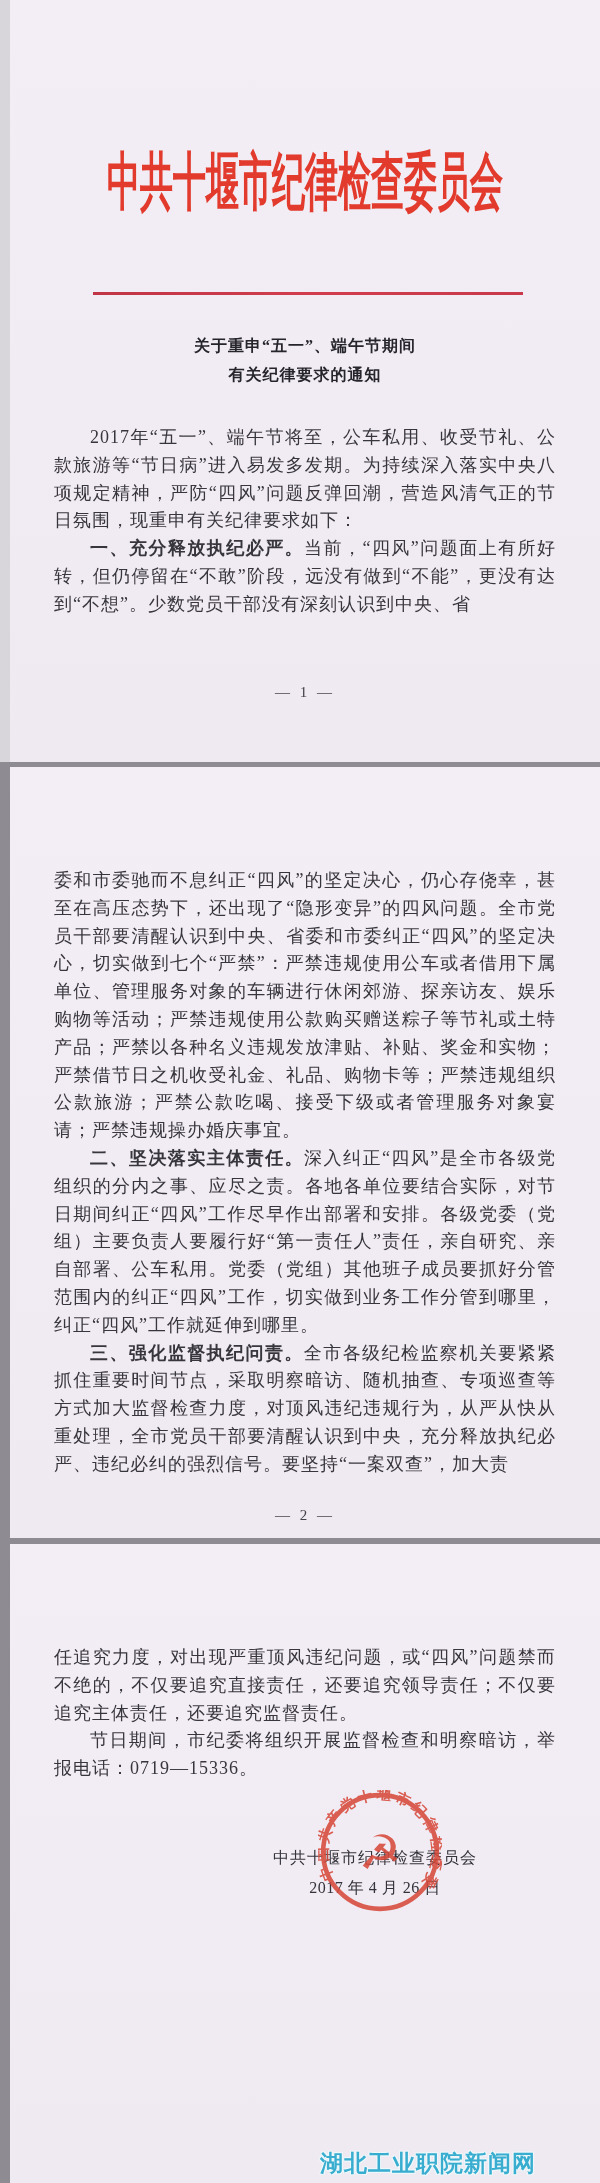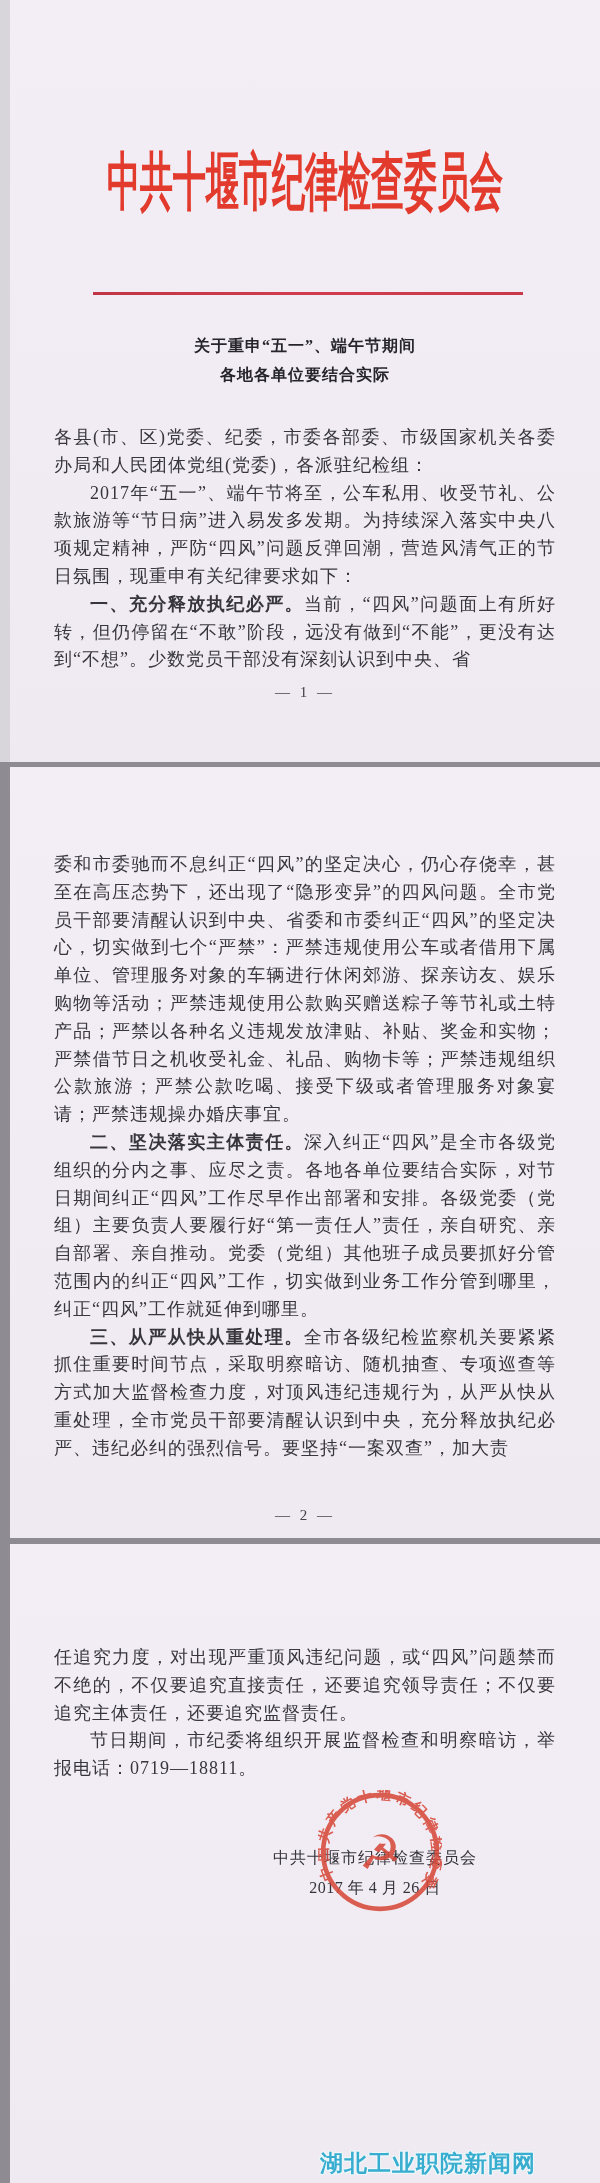--- a/index.html
+++ b/index.html
@@ -37,21 +37,21 @@
     position:absolute;top:331px;left:0;width:100%;
     text-align:center;font-weight:bold;font-size:16px;line-height:29px;
     letter-spacing:1px;color:#26252b;
   }
   .body-block{
     position:absolute;left:44px;width:502px;
     font-size:18px;line-height:27.8px;letter-spacing:1px;
     text-align:justify;
   }
   .page1 .body-block{top:424px;}
-  .page2 .body-block{top:84px;}
+  .page2 .body-block{top:100px;}
   .page3 .body-block{top:100px;}
   .para{margin:0;text-align:justify;}
   .para.indent{text-indent:2em;}
   .lead{font-family:"Liberation Sans","DejaVu Sans",sans-serif;font-weight:700;}
   .pageno{
     position:absolute;left:0;width:100%;text-align:center;
     font-size:15px;letter-spacing:3px;color:#44424a;
   }
   .page1 .pageno{top:684px;}
   .page2 .pageno{top:740px;}
@@ -81,43 +81,42 @@
 
 <div class="stage">
 
   <div class="edge-strip"></div>
 
   <div class="page page1">
     <div class="org-title">中共十堰市纪律检查委员会</div>
     <div class="red-line"></div>
     <div class="doc-title">
       <div>关于重申“五一”、端午节期间</div>
-      <div>各地各单位要结合实际</div>
+      <div>有关纪律要求的通知</div>
     </div>
     <div class="body-block">
-        <p class="para"><b class="lead"></b><span>各县(市、区)党委、纪委，市委各部委、市级国家机关各委办局和人民团体党组(党委)，各派驻纪检组：</span></p>
         <p class="para indent"><b class="lead"></b><span>2017年“五一”、端午节将至，公车私用、收受节礼、公款旅游等“节日病”进入易发多发期。为持续深入落实中央八项规定精神，严防“四风”问题反弹回潮，营造风清气正的节日氛围，现重申有关纪律要求如下：</span></p>
         <p class="para indent"><b class="lead">一、充分释放执纪必严。</b><span>当前，“四风”问题面上有所好转，但仍停留在“不敢”阶段，远没有做到“不能”，更没有达到“不想”。少数党员干部没有深刻认识到中央、省</span></p>
       </div>
     <div class="pageno">— 1 —</div>
   </div>
 
   <div class="page page2">
     <div class="body-block">
         <p class="para"><b class="lead"></b><span>委和市委驰而不息纠正“四风”的坚定决心，仍心存侥幸，甚至在高压态势下，还出现了“隐形变异”的四风问题。全市党员干部要清醒认识到中央、省委和市委纠正“四风”的坚定决心，切实做到七个“严禁”：严禁违规使用公车或者借用下属单位、管理服务对象的车辆进行休闲郊游、探亲访友、娱乐购物等活动；严禁违规使用公款购买赠送粽子等节礼或土特产品；严禁以各种名义违规发放津贴、补贴、奖金和实物；严禁借节日之机收受礼金、礼品、购物卡等；严禁违规组织公款旅游；严禁公款吃喝、接受下级或者管理服务对象宴请；严禁违规操办婚庆事宜。</span></p>
-        <p class="para indent"><b class="lead">二、坚决落实主体责任。</b><span>深入纠正“四风”是全市各级党组织的分内之事、应尽之责。各地各单位要结合实际，对节日期间纠正“四风”工作尽早作出部署和安排。各级党委（党组）主要负责人要履行好“第一责任人”责任，亲自研究、亲自部署、亲自推动。党委（党组）其他班子成员要抓好分管范围内的纠正“四风”工作，切实做到业务工作分管到哪里，纠正“四风”工作就延伸到哪里。</span></p>
-        <p class="para indent"><b class="lead">三、从严从快从重处理。</b><span>全市各级纪检监察机关要紧紧抓住重要时间节点，采取明察暗访、随机抽查、专项巡查等方式加大监督检查力度，对顶风违纪违规行为，从严从快从重处理，全市党员干部要清醒认识到中央，充分释放执纪必严、违纪必纠的强烈信号。要坚持“一案双查”，加大责</span></p>
+        <p class="para indent"><b class="lead">二、坚决落实主体责任。</b><span>深入纠正“四风”是全市各级党组织的分内之事、应尽之责。各地各单位要结合实际，对节日期间纠正“四风”工作尽早作出部署和安排。各级党委（党组）主要负责人要履行好“第一责任人”责任，亲自研究、亲自部署、公车私用。党委（党组）其他班子成员要抓好分管范围内的纠正“四风”工作，切实做到业务工作分管到哪里，纠正“四风”工作就延伸到哪里。</span></p>
+        <p class="para indent"><b class="lead">三、强化监督执纪问责。</b><span>全市各级纪检监察机关要紧紧抓住重要时间节点，采取明察暗访、随机抽查、专项巡查等方式加大监督检查力度，对顶风违纪违规行为，从严从快从重处理，全市党员干部要清醒认识到中央，充分释放执纪必严、违纪必纠的强烈信号。要坚持“一案双查”，加大责</span></p>
       </div>
     <div class="pageno">— 2 —</div>
   </div>
 
   <div class="page page3">
     <div class="body-block">
         <p class="para"><b class="lead"></b><span>任追究力度，对出现严重顶风违纪问题，或“四风”问题禁而不绝的，不仅要追究直接责任，还要追究领导责任；不仅要追究主体责任，还要追究监督责任。</span></p>
-        <p class="para indent"><b class="lead"></b><span>节日期间，市纪委将组织开展监督检查和明察暗访，举报电话：0719—18811。</span></p>
+        <p class="para indent"><b class="lead"></b><span>节日期间，市纪委将组织开展监督检查和明察暗访，举报电话：0719—15336。</span></p>
       </div>
     <div class="signature-block">
       <div>中共十堰市纪律检查委员会</div>
       <div class="signature-date">2017 年 4 月 26 日</div>
     </div>
     <svg class="seal" viewBox="0 0 120 120">
       <circle class="seal-ring" cx="60" cy="60" r="55"></circle>
       <defs>
         <path id="sealArc" d="M 16.8,87 A 51,51 0 1 1 103.2,87"></path>
       </defs>

